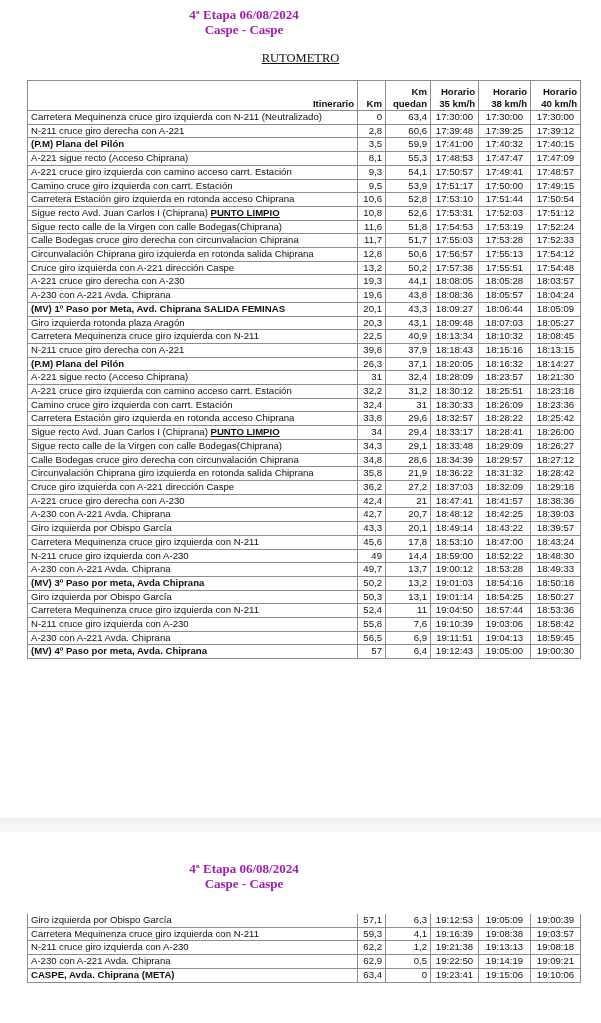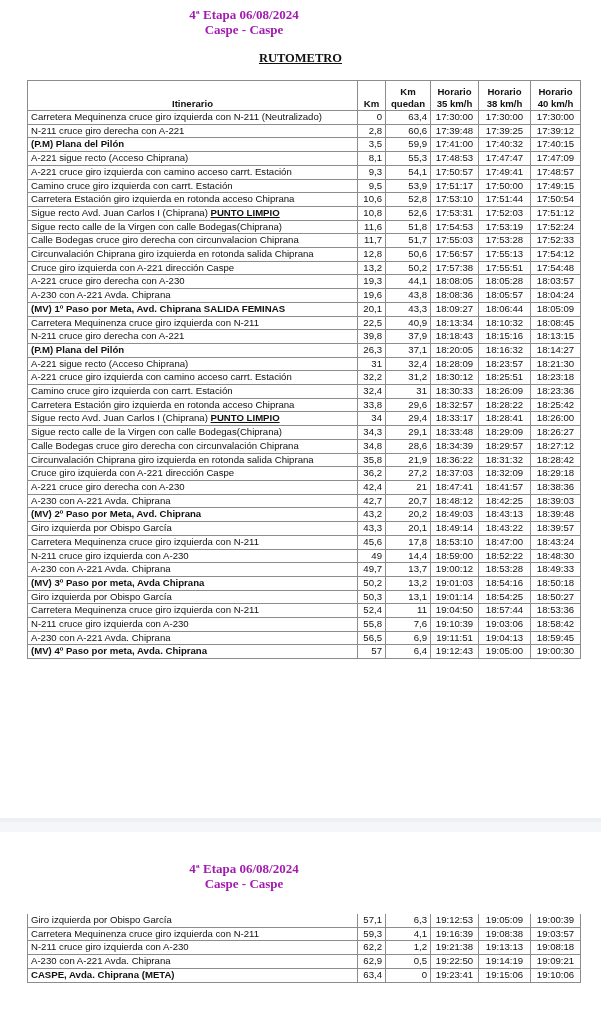--- a/index.html
+++ b/index.html
@@ -2,27 +2,27 @@
 <html><head>
 <meta charset="utf-8">
 <style>
   html, body { margin: 0; padding: 0; background: #ffffff; }
   body { width: 601px; height: 1023px; overflow: hidden; position: relative; font-family: "Liberation Sans", sans-serif; color: #111; }
   .page { position: absolute; left: 0; width: 601px; background: #fff; }
   .page1 { top: 0; height: 818px; }
   .page2 { top: 832px; height: 191px; }
   .sep { position: absolute; left: 0; top: 818px; width: 601px; height: 14px; background: #f4f6f8; border-top: 4px solid #eef1f4; box-sizing: border-box; }
   .title { position: absolute; left: 0; width: 488px; text-align: center; font-family: "Liberation Serif", serif; font-weight: bold; font-size: 13px; line-height: 15px; color: #a21caf; }
-  .rutometro { position: absolute; left: 0; width: 601px; text-align: center; font-family: "Liberation Serif", serif; font-weight: bold; font-size: 12.5px; text-decoration: underline; top: 51px; }
+  .rutometro { position: absolute; left: 0; width: 601px; text-align: center; font-family: "Liberation Serif", serif; font-weight: normal; font-size: 12.5px; text-decoration: underline; top: 51px; }
   table { position: absolute; border-collapse: collapse; table-layout: fixed; font-size: 9.6px; }
   .t1 { left: 27px; top: 80px; width: 553px; }
   .t2 { left: 27px; top: 914px; width: 553px; }
   col.c0 { width: 330px; } col.c1 { width: 28px; } col.c2 { width: 45px; } col.c3 { width: 48px; } col.c4 { width: 52px; } col.c5 { width: 50px; }
   td, th { border: 1px solid #8c8c8c; padding: 0 3px; height: 12.7px; line-height: 12.7px; white-space: nowrap; overflow: hidden; }
-  th { font-weight: bold; text-align: center; vertical-align: bottom; line-height: 11.5px; height: 28px; padding-bottom: 1px; }
+  th { font-weight: bold; text-align: right; vertical-align: bottom; line-height: 11.5px; height: 28px; padding-bottom: 1px; }
   td.num { text-align: right; }
   td.time { text-align: center; }
   tr.bold td.desc { font-weight: bold; }
   .emph { font-weight: bold; text-decoration: underline; }
   .t2 tr:first-child td { border-top: none; }
 </style>
 </head>
 <body>
 
 <div class="page page1">
@@ -164,20 +164,28 @@
         </tr>
         <tr class="bold">
           <td class="desc"><span>(MV)  1º Paso por Meta, Avd. Chiprana SALIDA FEMINAS</span></td>
           <td class="num"><span>20,1</span></td>
           <td class="num"><span>43,3</span></td>
           <td class="time"><span>18:09:27</span></td>
           <td class="time"><span>18:06:44</span></td>
           <td class="time"><span>18:05:09</span></td>
         </tr>
         <tr>
+          <td class="desc"><span>Giro izquierda rotonda plaza Aragón</span></td>
+          <td class="num"><span>20,3</span></td>
+          <td class="num"><span>43,1</span></td>
+          <td class="time"><span>18:09:48</span></td>
+          <td class="time"><span>18:07:03</span></td>
+          <td class="time"><span>18:05:27</span></td>
+        </tr>
+        <tr>
           <td class="desc"><span>Carretera Mequinenza cruce giro izquierda con N-211</span></td>
           <td class="num"><span>22,5</span></td>
           <td class="num"><span>40,9</span></td>
           <td class="time"><span>18:13:34</span></td>
           <td class="time"><span>18:10:32</span></td>
           <td class="time"><span>18:08:45</span></td>
         </tr>
         <tr>
           <td class="desc"><span>N-211 cruce giro derecha con A-221</span></td>
           <td class="num"><span>39,8</span></td>
@@ -274,28 +282,20 @@
           <td class="time"><span>18:41:57</span></td>
           <td class="time"><span>18:38:36</span></td>
         </tr>
         <tr>
           <td class="desc"><span>A-230 con A-221 Avda. Chiprana</span></td>
           <td class="num"><span>42,7</span></td>
           <td class="num"><span>20,7</span></td>
           <td class="time"><span>18:48:12</span></td>
           <td class="time"><span>18:42:25</span></td>
           <td class="time"><span>18:39:03</span></td>
-        </tr>
-        <tr class="bold">
-          <td class="desc"><span>(MV) 2º Paso por Meta, Avd. Chiprana</span></td>
-          <td class="num"><span>43,2</span></td>
-          <td class="num"><span>20,2</span></td>
-          <td class="time"><span>18:49:03</span></td>
-          <td class="time"><span>18:43:13</span></td>
-          <td class="time"><span>18:39:48</span></td>
         </tr>
         <tr>
           <td class="desc"><span>Giro izquierda por Obispo García</span></td>
           <td class="num"><span>43,3</span></td>
           <td class="num"><span>20,1</span></td>
           <td class="time"><span>18:49:14</span></td>
           <td class="time"><span>18:43:22</span></td>
           <td class="time"><span>18:39:57</span></td>
         </tr>
         <tr>

